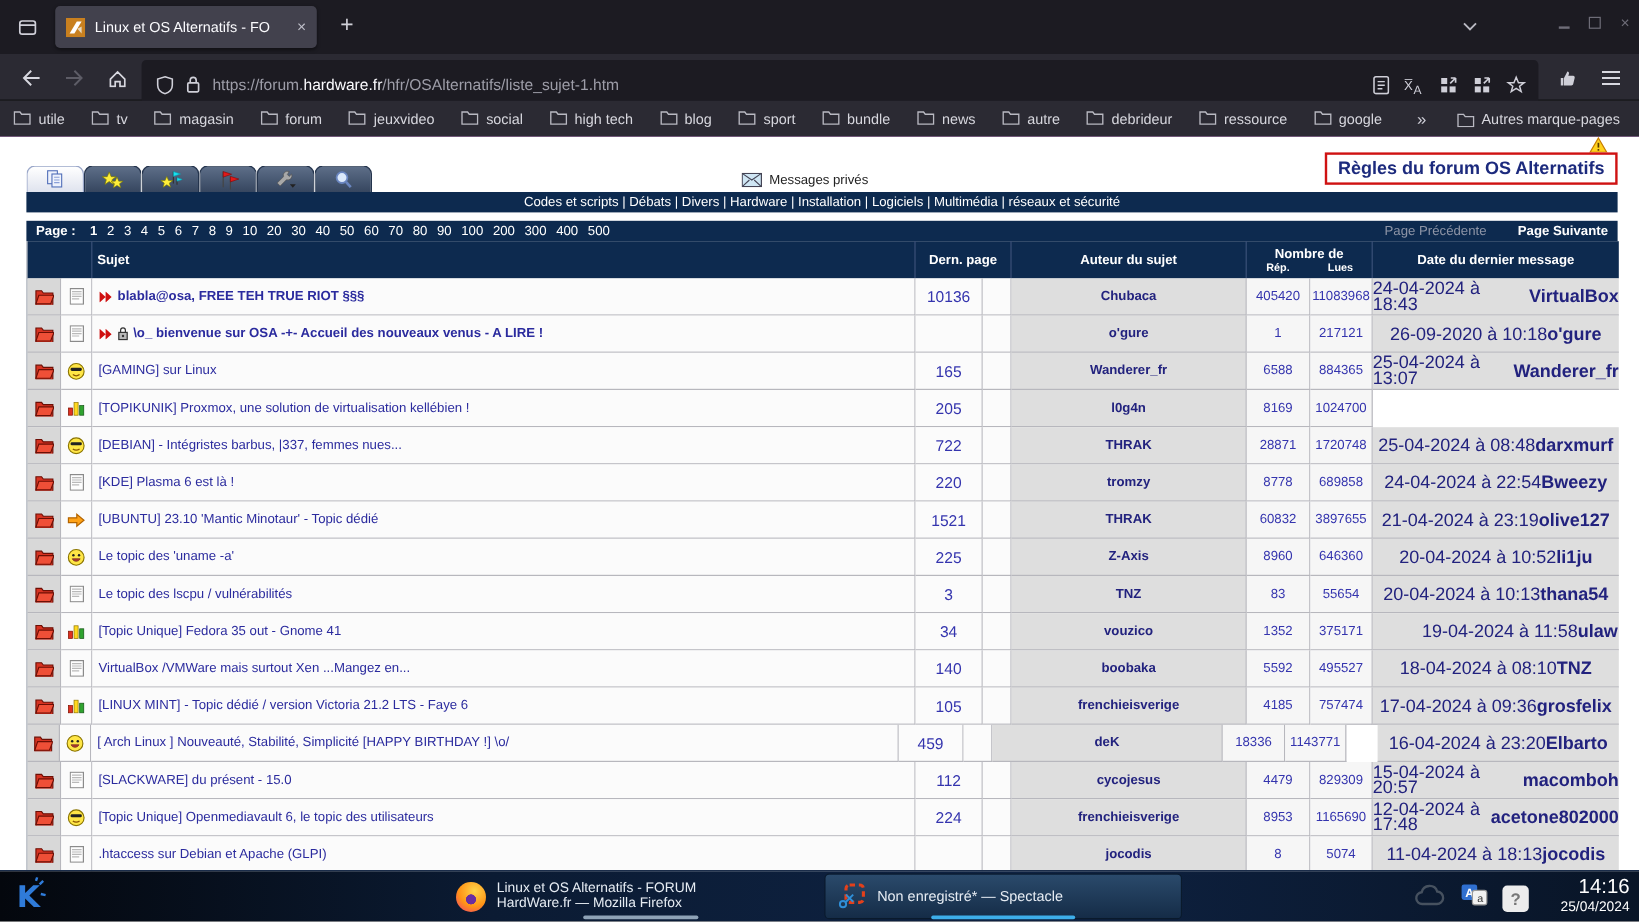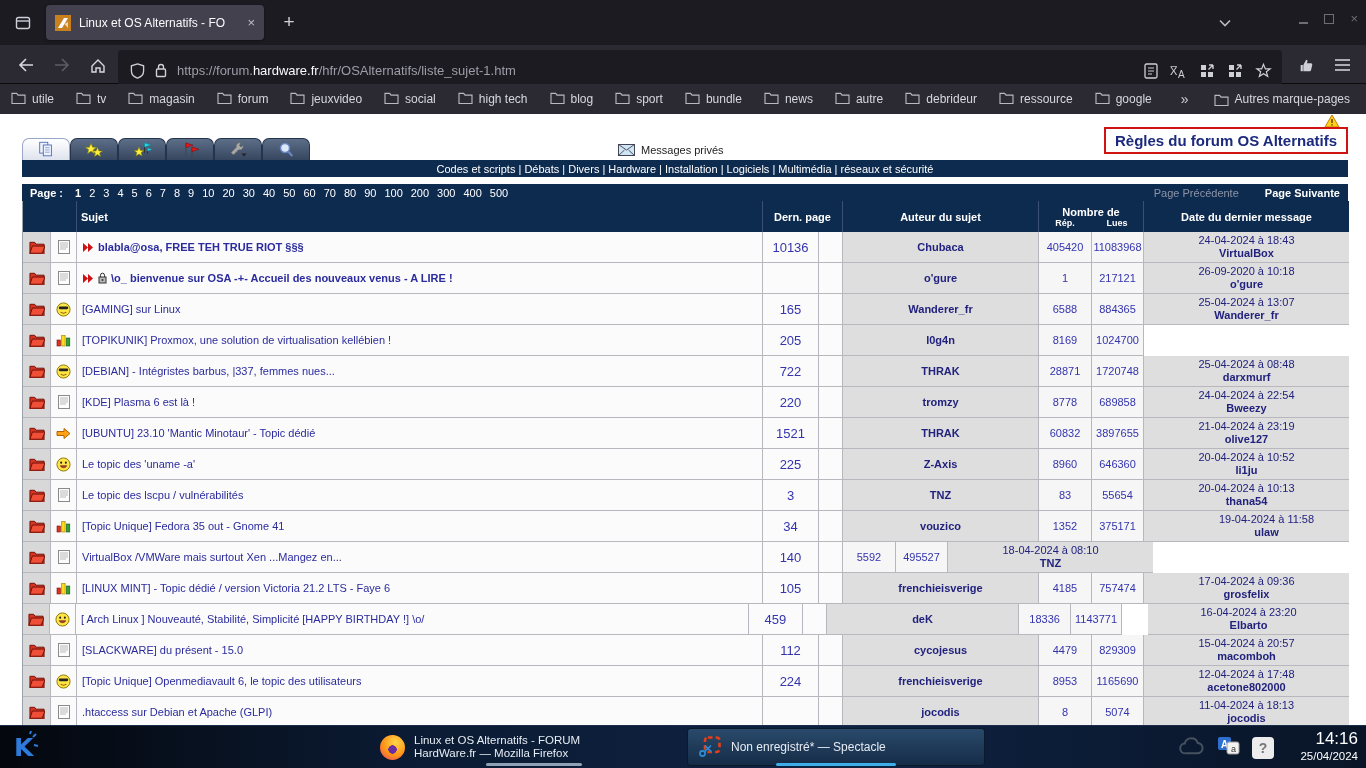--- a/index.html
+++ b/index.html
@@ -56,21 +56,21 @@
   .trow{display:flex;height:31px}
   .c{border-right:1px solid #b7b7bd;border-bottom:1px solid #b7b7bd;box-sizing:border-box;display:flex;align-items:center;justify-content:center;overflow:hidden}
   .w1{width:28px}.w2{width:26px}.w3{width:686px}.w4{width:56px}.w5{width:24px}.w6{width:196px}.w7{width:53px}.w8{width:52px}.w9{width:205px}
   .cf{background:#d8d8d8}.cw{background:#fbfbfb}.cg{background:#dedede}.cl{background:#f6f6f6}
   .c.sub{justify-content:flex-start;padding-left:5px;gap:4px}
   a.topic{color:#2b2b9e;text-decoration:none;white-space:nowrap}
   a.topic.b{font-weight:bold}
   .dern{font-size:13px;color:#3434ae}
   .auth{font-weight:bold;color:#22227e}
   .num{color:#3434ae}
-  .datec{flex-direction:column;line-height:13px;font-size:11px;color:#22227e}
+  .datec{flex-direction:row;line-height:13px;font-size:15px;color:#22227e}
   .datec .la{font-weight:bold}
   .nsub{display:flex;width:100%;font-size:9px;font-weight:bold}
   .nsub span{flex:1;text-align:center}
 
   
   .taskbar{position:absolute;bottom:0;left:0;right:0;height:42px;background:linear-gradient(90deg,#04070d,#0b1b33 30%,#0e2242 62%,#091527);color:#e6ecf3;border-top:1px solid #1b2d4a}
   .kde{position:absolute;left:10px;top:5px}
   .task{position:absolute;top:3px;height:36px;display:flex;align-items:center;gap:9px;font-size:11.5px;line-height:13px}
   .task-ff{left:380px;width:278px}
   .task-ff::after{content:"";position:absolute;left:106px;bottom:-1px;width:96px;height:3px;background:#8ea2b6;border-radius:2px}
@@ -782,20 +782,23 @@
                 <path d="M2 3h8M2 5h8M2 7h8M2 9h6" stroke="#b9b9b9"></path>
               </svg>
             </div>
             <div class="c w3 cw sub">
               <a class="topic" href="#">VirtualBox /VMWare mais surtout Xen ...Mangez en...</a>
             </div>
             <div class="c w4 cw">
               <span class="dern">140</span>
             </div>
             <div class="c w5 cw"></div>
+            <div class="c w6 cg">
+              <span class="auth">boobaka</span>
+            </div>
             <div class="c w7 cl">
               <span class="num">5592</span>
             </div>
             <div class="c w8 cl">
               <span class="num">495527</span>
             </div>
             <div class="c w9 cg datec" style="border-right: none;">
               <div>18-04-2024 à 08:10</div>
               <div class="la">TNZ</div>
             </div>

